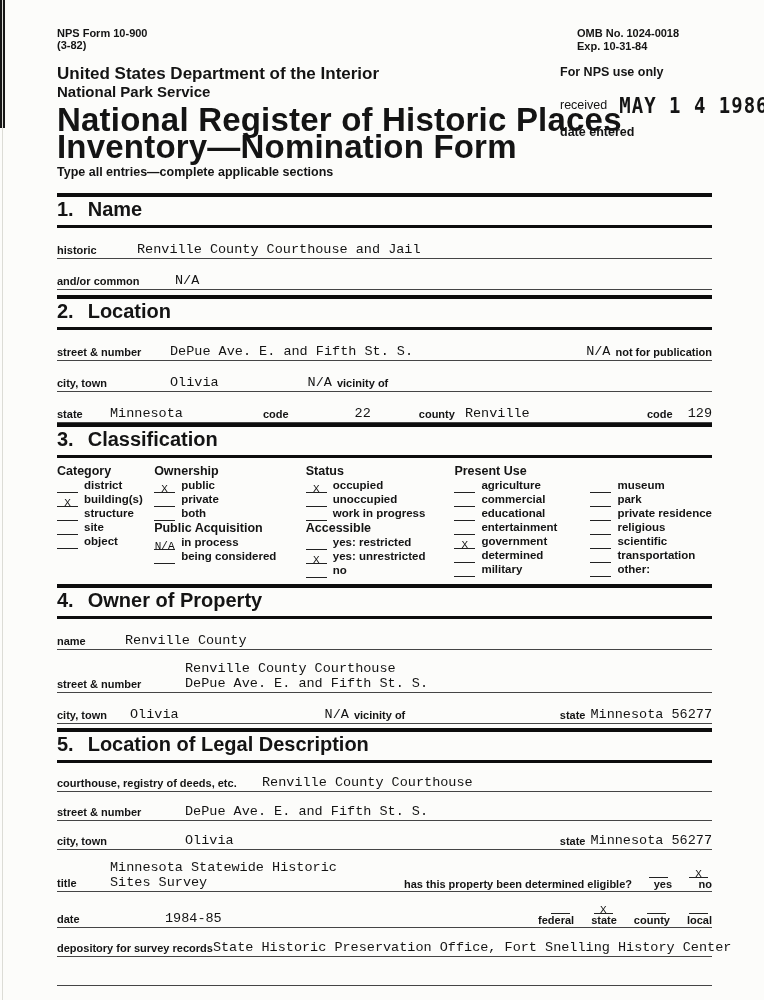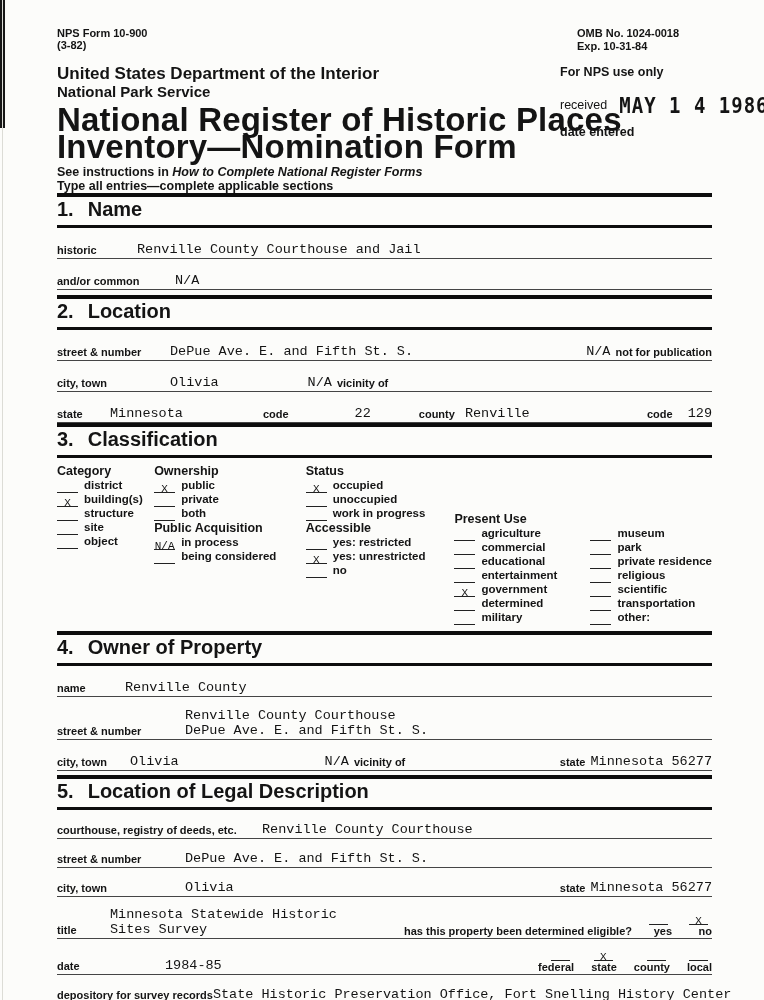--- a/index.html
+++ b/index.html
@@ -42,21 +42,21 @@
   .stack{display:flex;flex-direction:column;}
   .ml-a{margin-left:auto;}
   .grp{display:flex;align-items:flex-end;gap:5px;}
   .w53{width:53px;} .w68{width:68px;} .w73{width:73px;} .w80{width:80px;} .w108{width:108px;} .w113{width:113px;} .w118{width:118px;}
   .w128{width:128px;} .w175{width:175px;} .w205{width:205px;}
   .g89{margin-left:89px;} .g146{margin-left:146px;} .g80{margin-left:80px;}
   .g66{margin-left:66px;} .g48{margin-left:48px;} .g10{margin-left:10px;}
 
   
   .class-grid{display:flex;padding:6px 0 6px;}
-  .ccol-cat{width:98px;} .ccol-own{width:153px;} .ccol-sta{width:150px;} .ccol-pu{flex:1;margin-top:48px;}
+  .ccol-cat{width:98px;} .ccol-own{width:153px;} .ccol-sta{width:150px;} .ccol-pu{flex:1;}
   .chead{font-size:12.5px;font-weight:bold;line-height:14px;margin-bottom:1px;}
   .citem{display:flex;align-items:flex-end;line-height:13.5px;height:13.5px;margin-bottom:.5px;}
   .clabel{font-size:11.5px;font-weight:bold;white-space:nowrap;}
   .cbline{display:inline-block;min-width:21px;border-bottom:1px solid #222;
           text-align:center;height:11px;line-height:11px;margin-right:6px;}
   .cbmark{font-family:"Liberation Mono","DejaVu Sans Mono",monospace;font-size:11px;}
   .pu-cols{display:flex;}
   .pu-c1{width:136px;} .pu-c2{flex:1;}
 
   
@@ -83,21 +83,20 @@
         <div>OMB No. 1024-0018</div>
         <div>Exp. 10-31-84</div>
       </div>
       <div class="dept1">United States Department of the Interior</div>
       <div class="dept2">National Park Service</div>
       <div class="main-title">
         <div>National Register of Historic Places</div>
         <div>Inventory—Nomination Form</div>
       </div>
       <div class="instr">
-        <div><span>See instructions in </span><i>How to Complete National Register Forms</i></div>
         <div>Type all entries—complete applicable sections</div>
       </div>
       <div class="nps">
         <div class="nps-use">For NPS use only</div>
         <div class="received-row">
           <span class="received-lbl">received</span>
           <span class="stamp">MAY 1 4 1986</span>
         </div>
         <div class="date-entered">date entered</div>
       </div>

